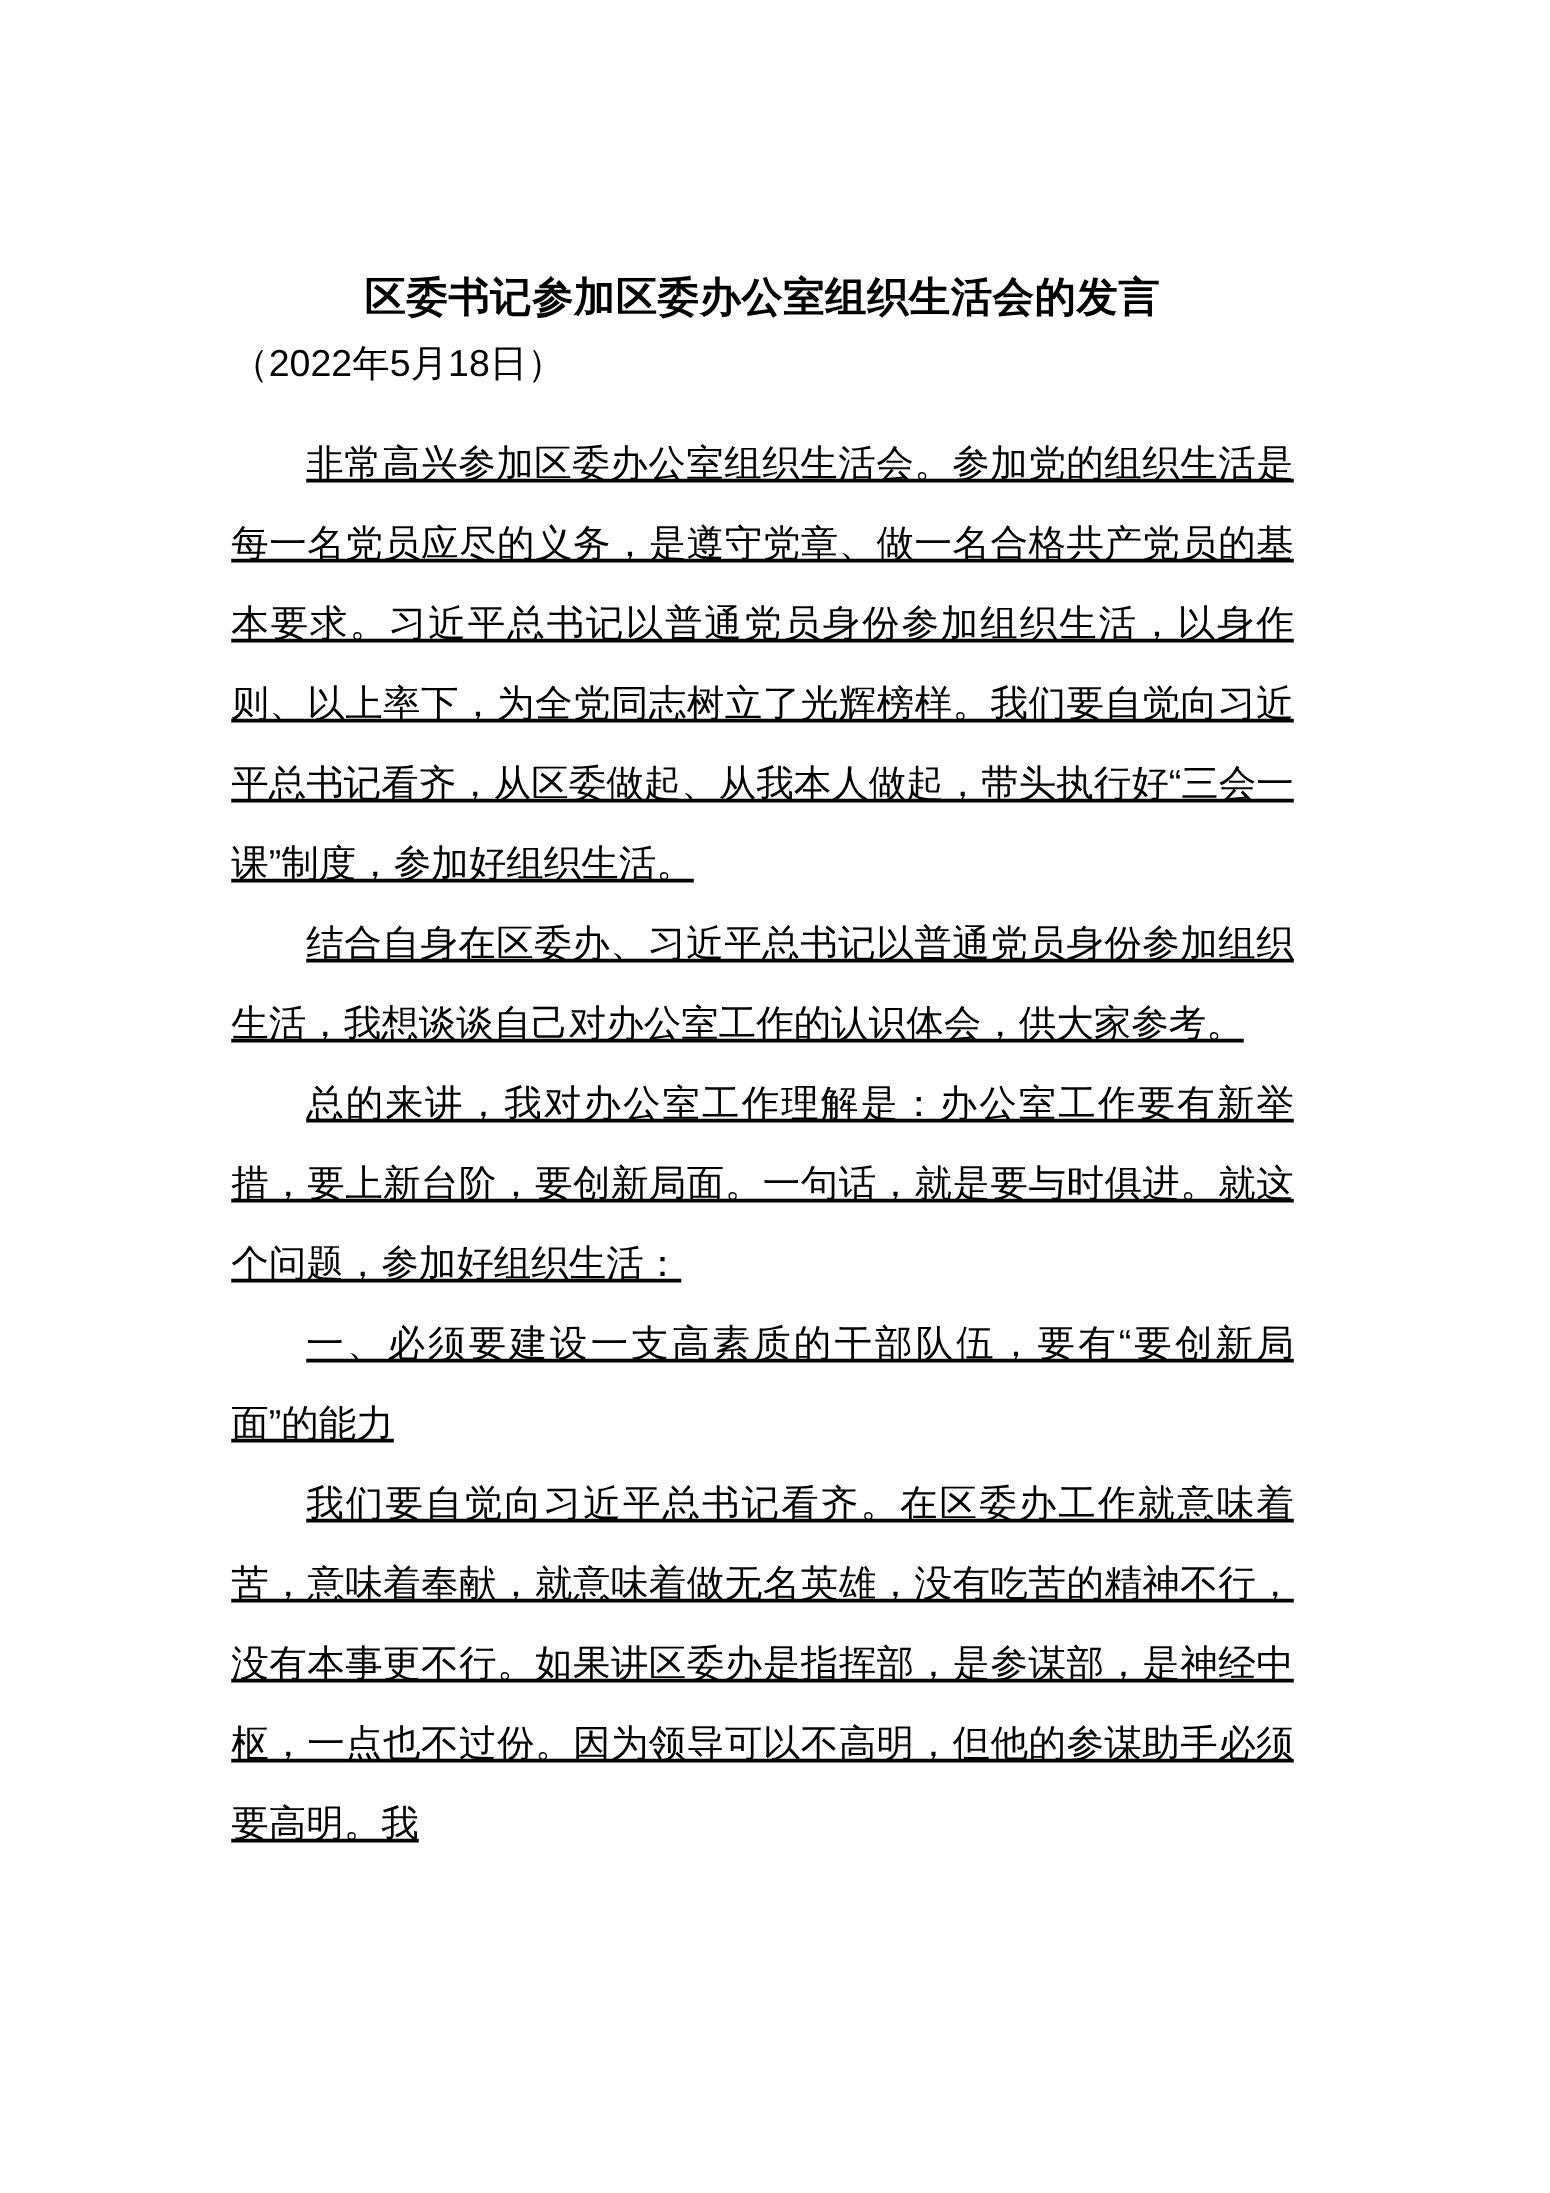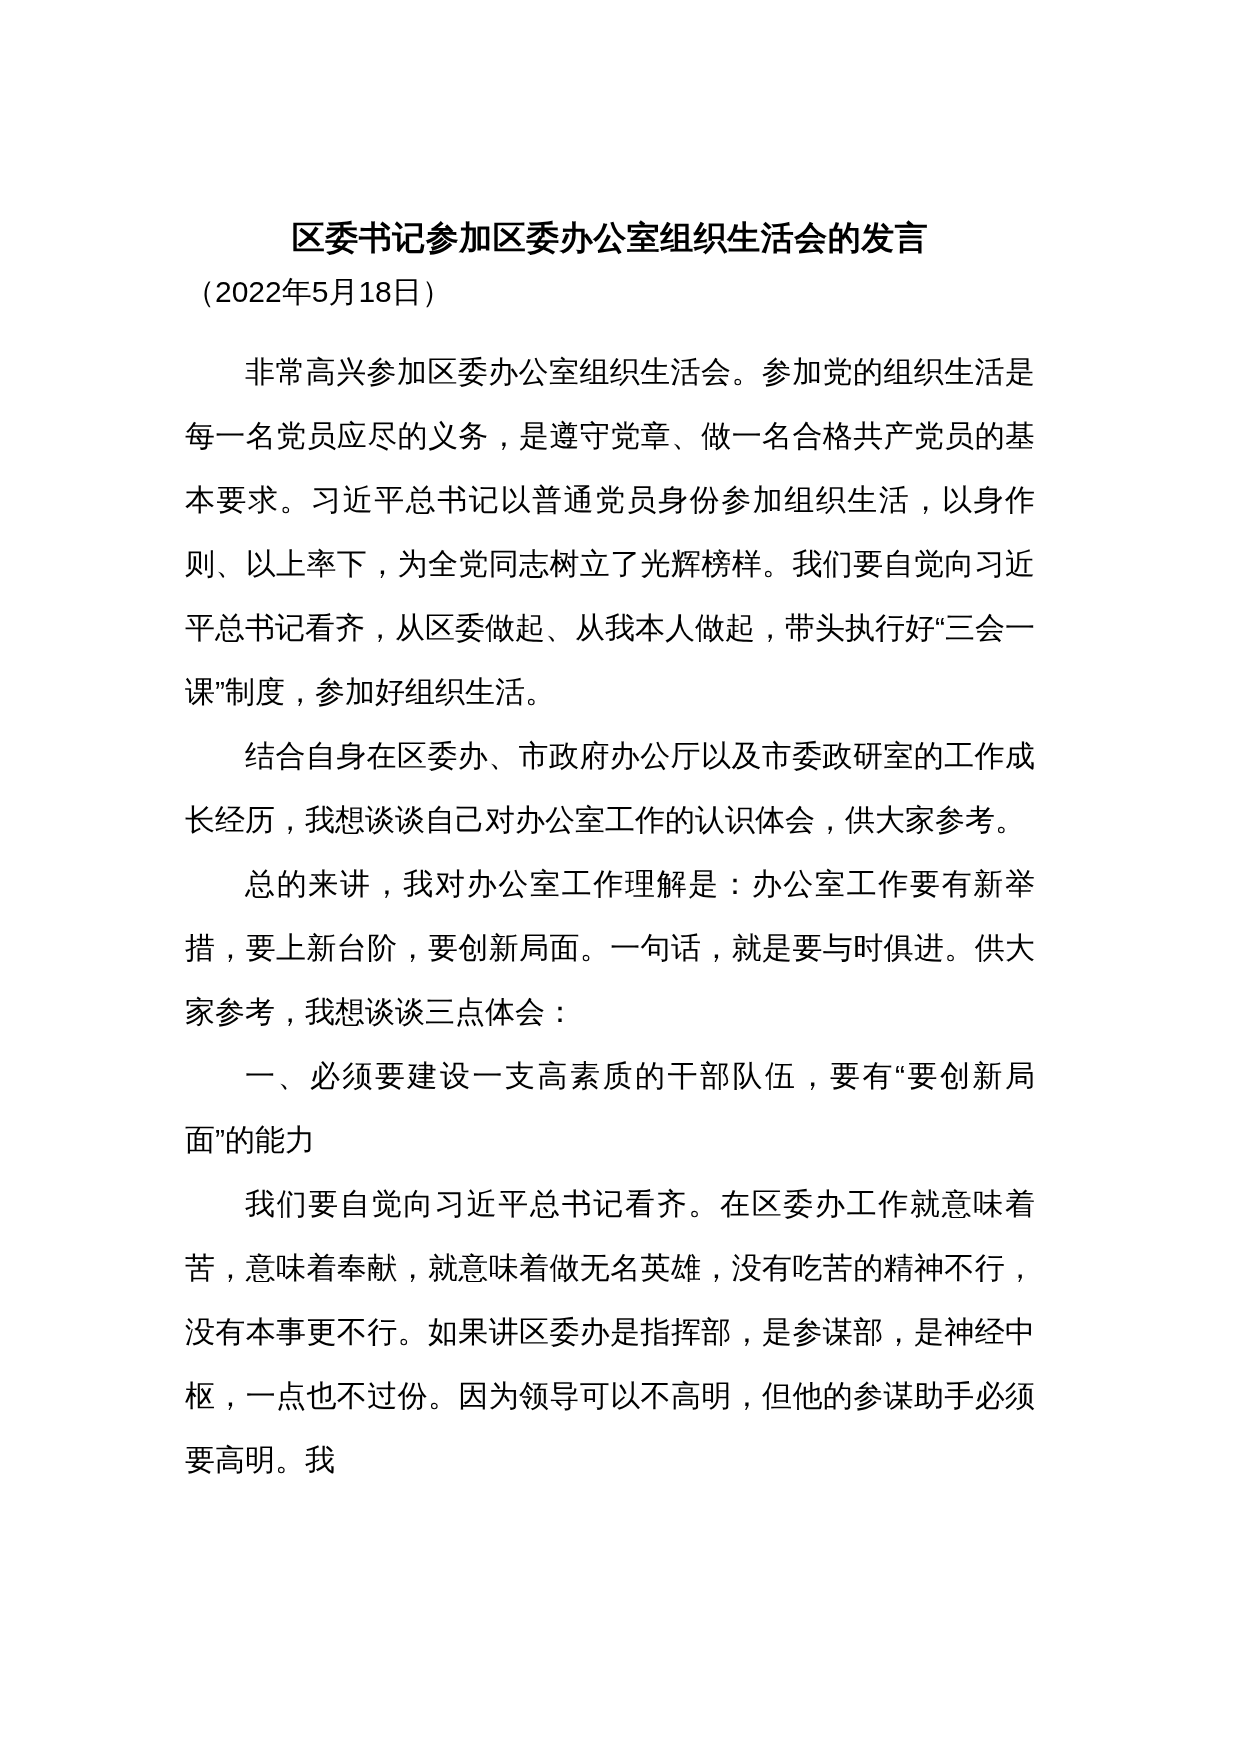--- a/index.html
+++ b/index.html
@@ -35,20 +35,21 @@
     text-align: center;
   }
   .doc-date {
     margin: 0;
     font-size: 30px;
     line-height: 64px;
     font-weight: 400;
   }
   .doc-body {
     margin: 0;
+    text-decoration: underline;
   }
   .para {
     margin: 0;
     font-size: 30px;
     line-height: 64px;
     font-weight: 400;
     text-align: justify;
     text-indent: 2em;
     word-break: break-all;
   }
@@ -64,21 +65,21 @@
 
 <div class="page">
   <h1 class="doc-title">区委书记参加区委办公室组织生活会的发言</h1>
 
 
   <p class="doc-date">（2022年5月18日）</p>
 
   <div class="doc-body">
     <p class="para first">非常高兴参加区委办公室组织生活会。参加党的组织生活是每一名党员应尽的义务，是遵守党章、做一名合格共产党员的基本要求。习近平总书记以普通党员身份参加组织生活，以身作则、以上率下，为全党同志树立了光辉榜样。我们要自觉向习近平总书记看齐，从区委做起、从我本人做起，带头执行好“三会一课”制度，参加好组织生活。</p>
 
-    <p class="para">结合自身在区委办、市政府办公厅以及市委政研室的工作成长经历，我想谈谈自己对办公室工作的认识体会，供大家参考。</p>
+    <p class="para">结合自身在区委办、习近平总书记以普通党员身份参加组织生活，我想谈谈自己对办公室工作的认识体会，供大家参考。</p>
 
-    <p class="para">总的来讲，我对办公室工作理解是：办公室工作要有新举措，要上新台阶，要创新局面。一句话，就是要与时俱进。供大家参考，我想谈谈三点体会：</p>
+    <p class="para">总的来讲，我对办公室工作理解是：办公室工作要有新举措，要上新台阶，要创新局面。一句话，就是要与时俱进。就这个问题，参加好组织生活：</p>
 
     <p class="para heading">一、必须要建设一支高素质的干部队伍，要有“要创新局面”的能力</p>
 
     <p class="para">我们要自觉向习近平总书记看齐。在区委办工作就意味着苦，意味着奉献，就意味着做无名英雄，没有吃苦的精神不行，没有本事更不行。如果讲区委办是指挥部，是参谋部，是神经中枢，一点也不过份。因为领导可以不高明，但他的参谋助手必须要高明。我</p>
   </div>
 </div>
 
 </body></html>

